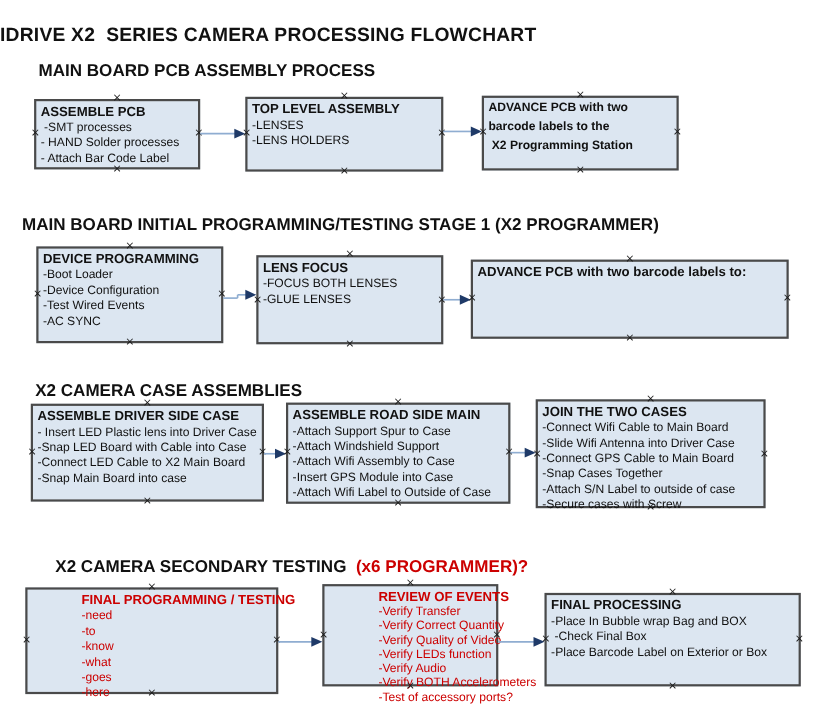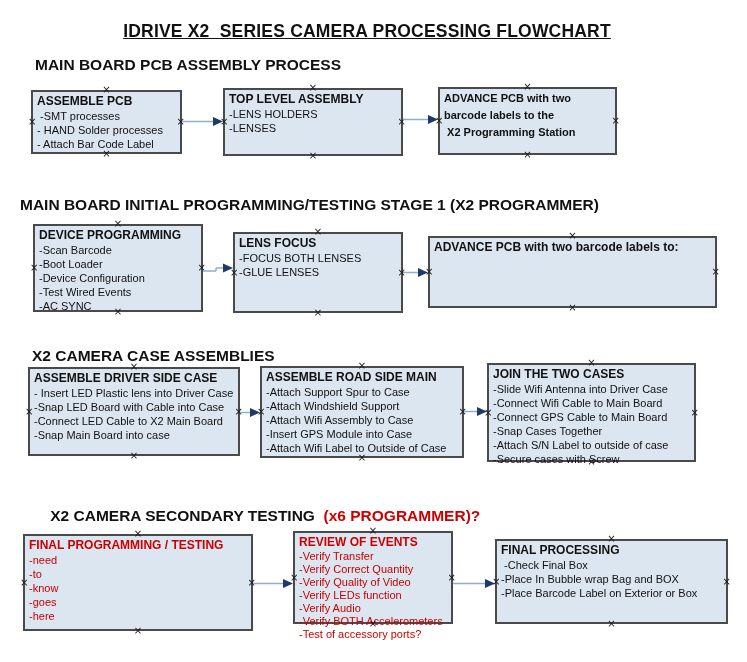--- a/index.html
+++ b/index.html
@@ -10,36 +10,36 @@
     --red:#cc0000;
     --ink:#111111;
   }
   html,body{margin:0;padding:0;background:#ffffff;}
   #stage{
     position:relative;width:747px;height:662px;background:#ffffff;
     font-family:"Liberation Sans","DejaVu Sans",sans-serif;color:var(--ink);
     overflow:hidden;
   }
   .title{
-    position:absolute;top:21px;left:0;width:734px;text-align:center;
-    font-size:17.5px;font-weight:bold;white-space:pre;letter-spacing:.2px;text-decoration:underline;
+    position:absolute;top:21px;left:0;width:734px;text-align:left;
+    font-size:17.5px;font-weight:bold;white-space:pre;letter-spacing:.2px;
   }
   .heading{
     position:absolute;font-size:15.5px;font-weight:bold;white-space:pre;
   }
   .heading .red-part{color:var(--red);white-space:pre;}
   .box{
     position:absolute;background:var(--fill);border:2px solid var(--border);
     box-sizing:border-box;padding:1px 4px;overflow:visible;
   }
   .box-title{font-weight:bold;font-size:12px;line-height:16px;white-space:pre;}
   .line{font-size:11px;line-height:14px;white-space:pre;}
   .tight .line{line-height:13px;}
   .bline{font-weight:bold;font-size:11px;line-height:17px;white-space:pre;}
-  .red-box .box-title,.red-box .line{color:var(--red);}
+  .red-box .box-title,.red-box .line{color:var(--red);margin-left:45px;}
   .cp{
     position:absolute;font-size:10px;line-height:10px;color:#1a1a1a;
     font-family:"DejaVu Sans",sans-serif;pointer-events:none;
   }
   .cp-t{top:-7px;left:50%;transform:translateX(-50%);}
   .cp-b{bottom:-7px;left:50%;transform:translateX(-50%);}
   .cp-l{left:-5px;top:50%;transform:translateY(-50%);}
   .cp-r{right:-5px;top:50%;transform:translateY(-50%);}
   .arrow{position:absolute;overflow:visible;}
   .arrow line{stroke:var(--arrow-line);stroke-width:1.5;}
@@ -69,22 +69,22 @@
     <line x1="0" y1="6.5" x2="33" y2="6.5"></line>
     <polygon points="31,2 41,6.5 31,11"></polygon>
   </svg>
 
   <div class="box" style="left:223px;top:88px;width:180px;height:68px;">
     <span class="cp cp-t">×</span>
     <span class="cp cp-b">×</span>
     <span class="cp cp-l">×</span>
     <span class="cp cp-r">×</span>
     <div class="box-title">TOP LEVEL ASSEMBLY</div>
+    <div class="line">-LENSES</div>
     <div class="line">-LENS HOLDERS</div>
-    <div class="line">-LENSES</div>
   </div>
 
   <svg class="arrow" style="left:403px;top:113px;" width="35" height="13">
     <line x1="0" y1="6.5" x2="27" y2="6.5"></line>
     <polygon points="25,2 35,6.5 25,11"></polygon>
   </svg>
 
   <div class="box" style="left:438px;top:87px;width:179px;height:68px;">
     <span class="cp cp-t">×</span>
     <span class="cp cp-b">×</span>
@@ -96,21 +96,20 @@
   </div>
 
   <div class="heading" style="left:20px;top:196px;">MAIN BOARD INITIAL PROGRAMMING/TESTING STAGE 1 (X2 PROGRAMMER)</div>
 
   <div class="box" style="left:33px;top:224px;width:170px;height:88px;">
     <span class="cp cp-t">×</span>
     <span class="cp cp-b">×</span>
     <span class="cp cp-l">×</span>
     <span class="cp cp-r">×</span>
     <div class="box-title">DEVICE PROGRAMMING</div>
-    <div class="line">-Scan Barcode</div>
     <div class="line">-Boot Loader</div>
     <div class="line">-Device Configuration</div>
     <div class="line">-Test Wired Events</div>
     <div class="line">-AC SYNC</div>
   </div>
 
   <svg class="arrow" style="left:203px;top:263px;" width="30" height="13">
     <line x1="0" y1="8" x2="13" y2="8"></line>
     <line x1="13" y1="8" x2="13" y2="5"></line>
     <line x1="13" y1="5" x2="22" y2="5"></line>
@@ -176,41 +175,42 @@
     <line x1="0" y1="6.5" x2="15" y2="6.5"></line>
     <polygon points="13,2 23,6.5 13,11"></polygon>
   </svg>
 
   <div class="box" style="left:487px;top:363px;width:209px;height:99px;">
     <span class="cp cp-t">×</span>
     <span class="cp cp-b">×</span>
     <span class="cp cp-l">×</span>
     <span class="cp cp-r">×</span>
     <div class="box-title">JOIN THE TWO CASES</div>
+    <div class="line">-Connect Wifi Cable to Main Board</div>
     <div class="line">-Slide Wifi Antenna into Driver Case</div>
-    <div class="line">-Connect Wifi Cable to Main Board</div>
     <div class="line">-Connect GPS Cable to Main Board</div>
     <div class="line">-Snap Cases Together</div>
     <div class="line">-Attach S/N Label to outside of case</div>
     <div class="line">-Secure cases with Screw</div>
   </div>
 
   <div class="heading" style="left:33px;top:489px;">
     <span>X2 CAMERA SECONDARY TESTING</span><span class="red-part">  (x6 PROGRAMMER)?</span>
   </div>
 
   <div class="box red-box" style="left:23px;top:534px;width:230px;height:97px;">
     <span class="cp cp-t">×</span>
     <span class="cp cp-b">×</span>
     <span class="cp cp-l">×</span>
     <span class="cp cp-r">×</span>
     <div class="box-title">FINAL PROGRAMMING / TESTING</div>
     <div class="line">-need</div>
     <div class="line">-to</div>
     <div class="line">-know</div>
+    <div class="line">-what</div>
     <div class="line">-goes</div>
     <div class="line">-here</div>
   </div>
 
   <svg class="arrow" style="left:253px;top:577px;" width="40" height="13">
     <line x1="0" y1="6.5" x2="32" y2="6.5"></line>
     <polygon points="30,2 40,6.5 30,11"></polygon>
   </svg>
 
   <div class="box red-box tight" style="left:293px;top:531px;width:160px;height:93px;">
@@ -232,18 +232,18 @@
     <line x1="0" y1="6.5" x2="34" y2="6.5"></line>
     <polygon points="32,2 42,6.5 32,11"></polygon>
   </svg>
 
   <div class="box" style="left:495px;top:539px;width:233px;height:85px;">
     <span class="cp cp-t">×</span>
     <span class="cp cp-b">×</span>
     <span class="cp cp-l">×</span>
     <span class="cp cp-r">×</span>
     <div class="box-title">FINAL PROCESSING</div>
+    <div class="line">-Place In Bubble wrap Bag and BOX</div>
     <div class="line"> -Check Final Box</div>
-    <div class="line">-Place In Bubble wrap Bag and BOX</div>
     <div class="line">-Place Barcode Label on Exterior or Box</div>
   </div>
 
 </div>
 
 </body></html>

